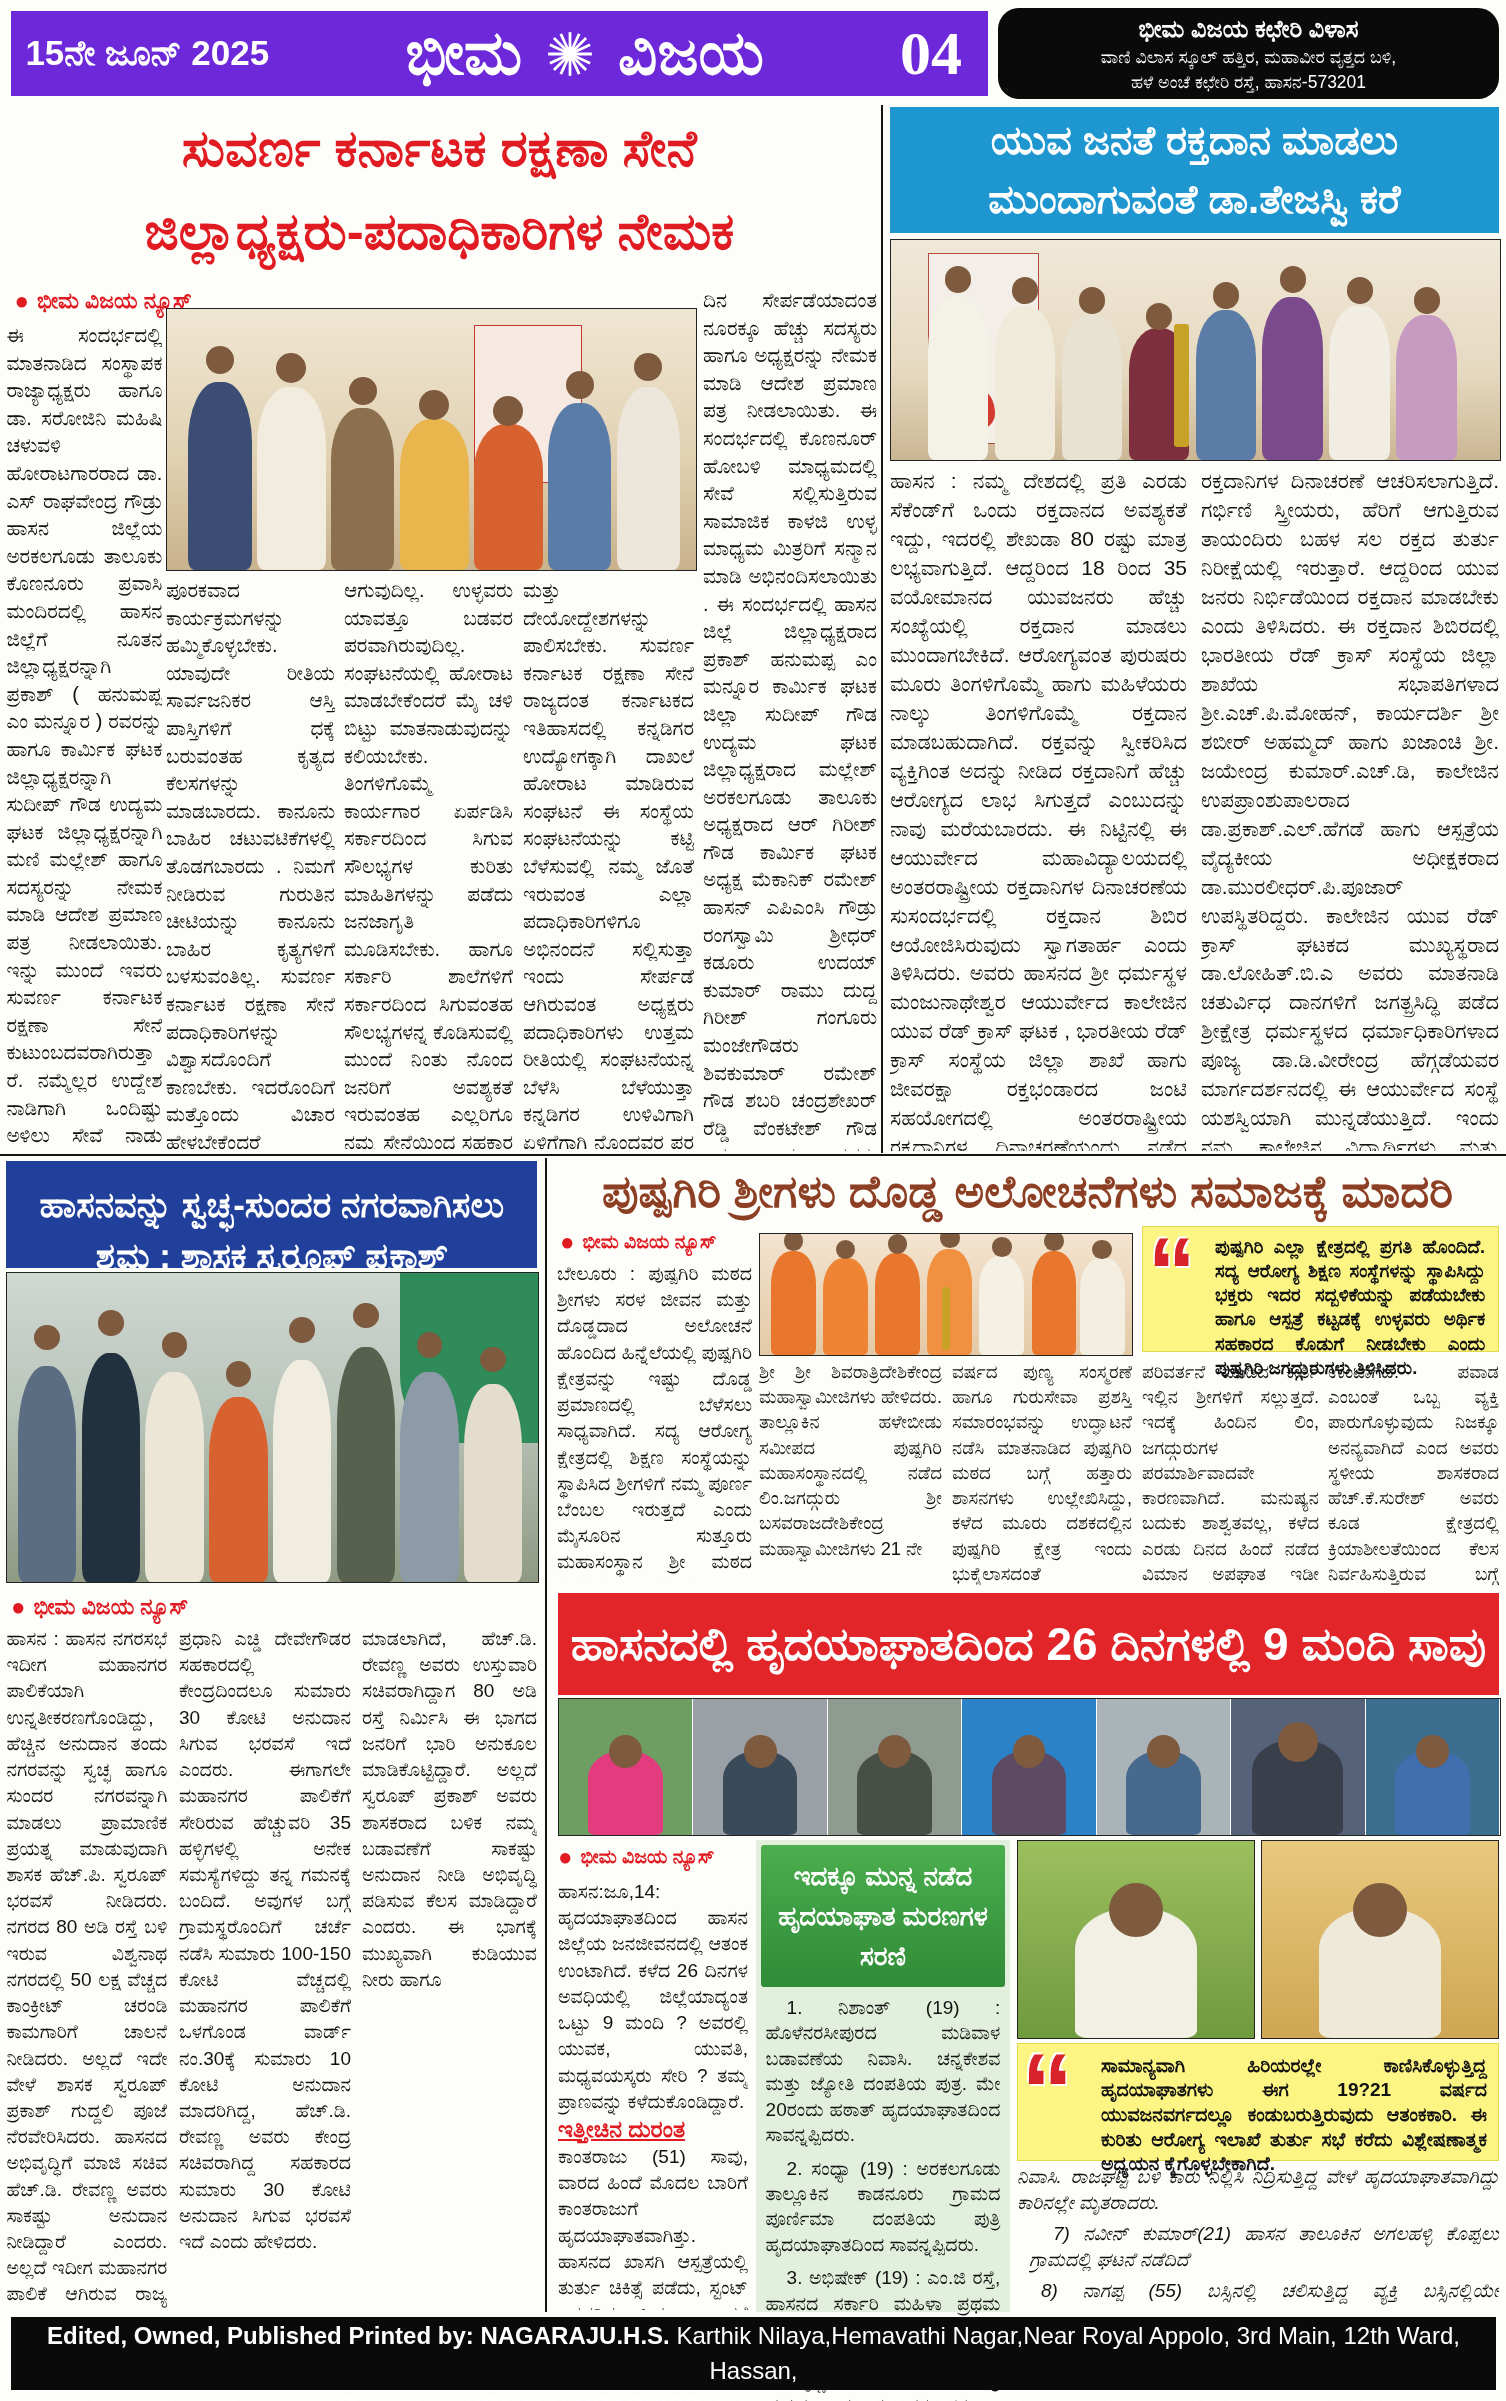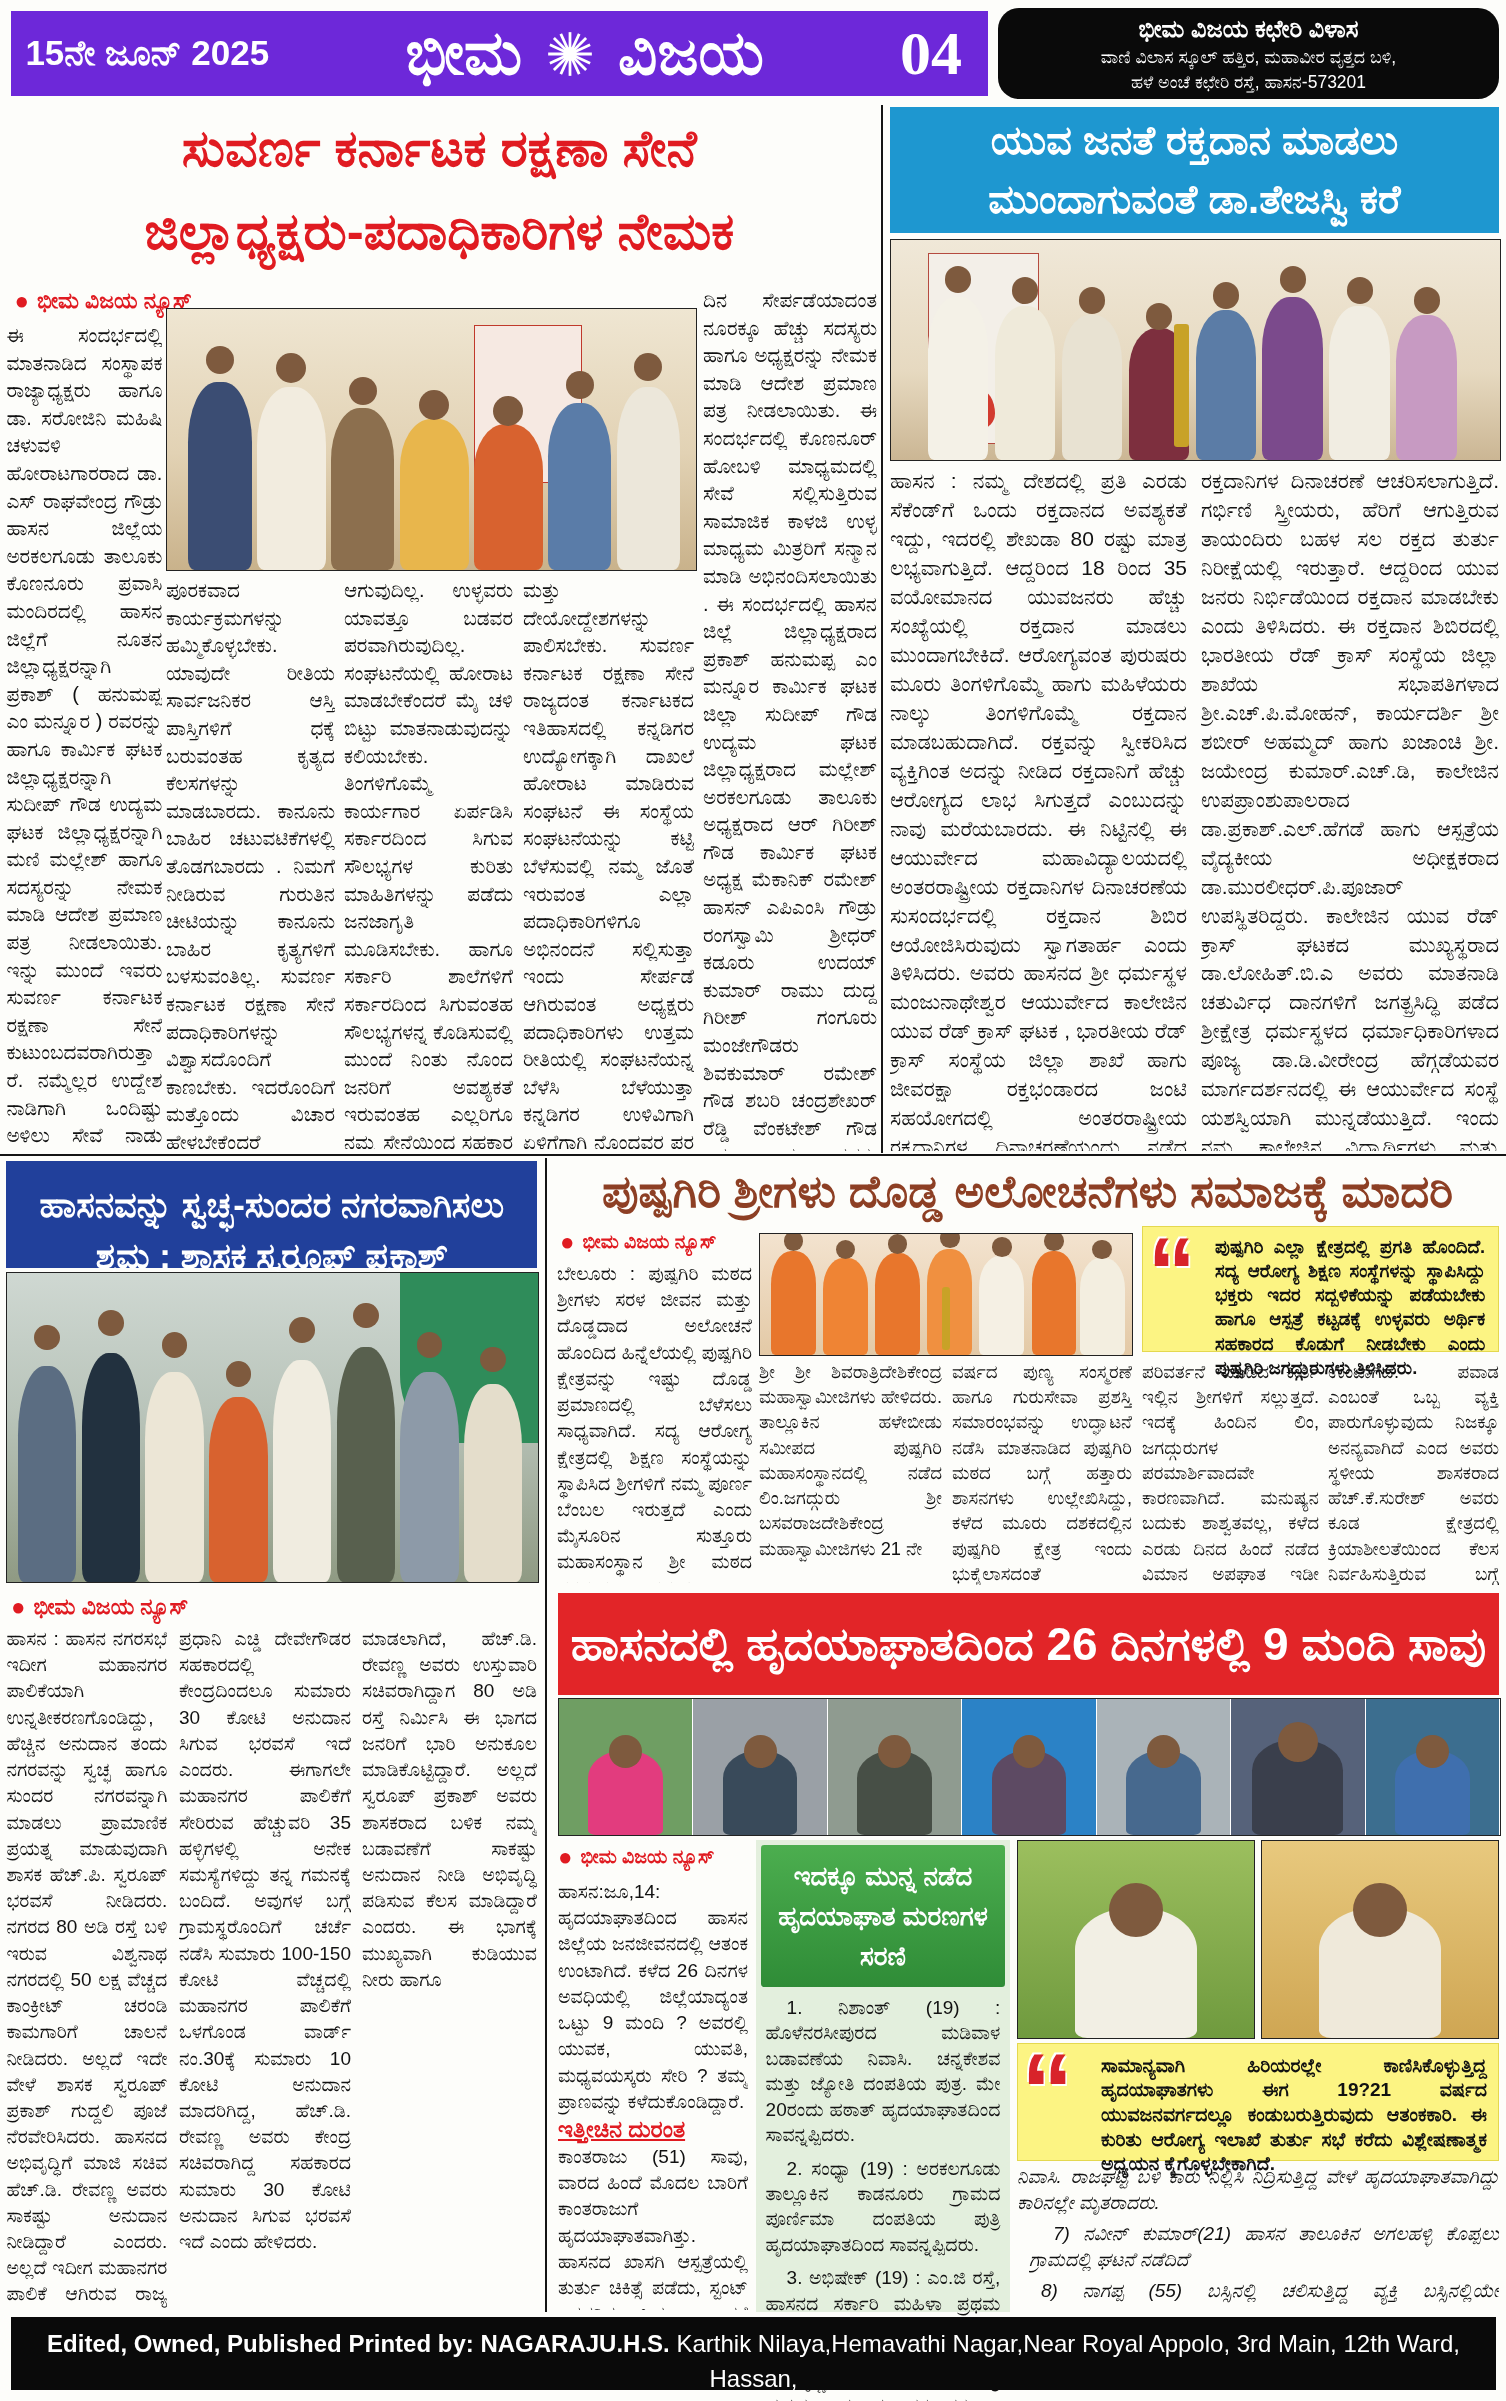--- a/index.html
+++ b/index.html
@@ -59,21 +59,21 @@
   .face{flex:1;position:relative;overflow:hidden;border-right:0.8px solid #fff;}
   .subhead-red{color:#e01b21;font-weight:bold;text-decoration:underline;text-align:left;
         font-size:23px;margin:1px 0;}
   .panel{background:#e3efdd;box-sizing:border-box;padding:4.8px;}
   .panel-head{background:linear-gradient(#4cae4f,#2f8c37);color:#fff;text-align:center;
         font-weight:bold;font-size:26px;line-height:40px;border-radius:3.2px;padding:11px 3.2px;}
   .vlist{font-size:19px;line-height:1.34;text-align:justify;padding:8px 4.8px;overflow:hidden;}
   .vlist p{margin:0 0 8px 0;text-indent:21px;}
   
   .footer{left:11px;top:2317px;width:1485px;height:73px;background:#0a0a0a;color:#fff;
-        text-align:center;font-size:24px;line-height:35px;padding-top:9px;box-sizing:border-box;}
+        text-align:center;font-size:24px;line-height:35px;padding-top:1px;box-sizing:border-box;}
   .footer b{font-weight:bold;}
   p.body{margin:0 0 4.8px 0;text-indent:24px;}
 </style>
 </head>
 <body>
 
 <div class="page">
 
   <div class="abs mast">
     <span class="mast-date">15ನೇ ಜೂನ್ 2025</span>

